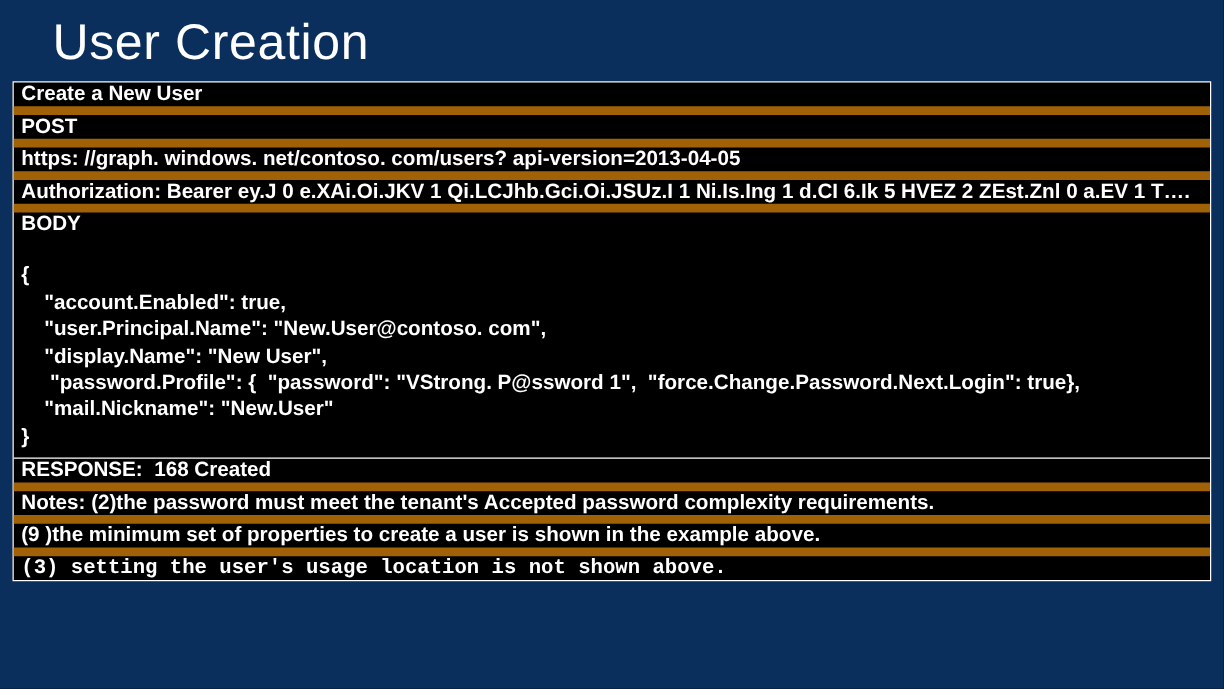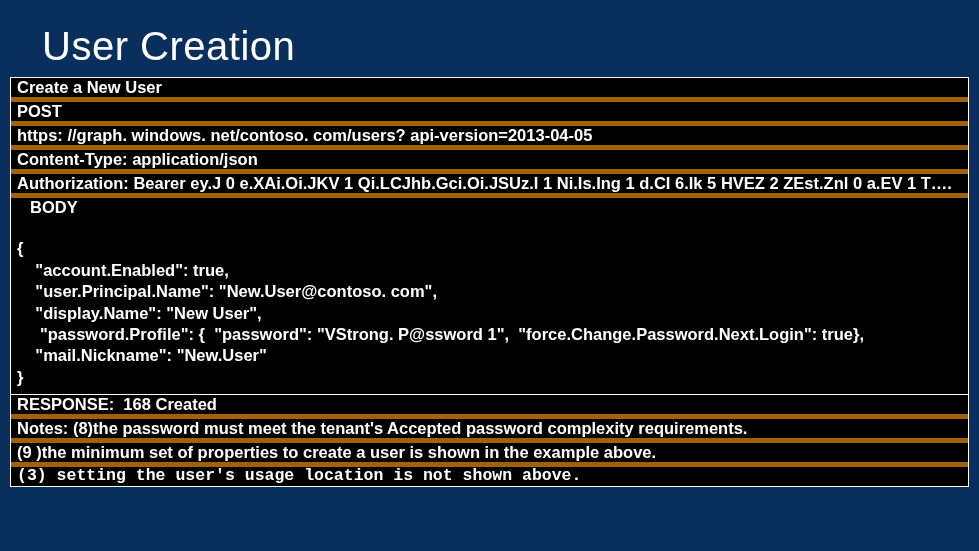--- a/index.html
+++ b/index.html
@@ -7,30 +7,30 @@
     background: #0a2f5c;
     width: 979px;
     height: 551px;
     font-family: "Segoe UI", Arial, sans-serif;
     overflow: hidden;
   }
   .title {
     color: #ffffff;
     font-size: 40px;
     font-weight: 300;
-    padding: 24px 0 8px 42px;
+    padding: 12px 0 8px 42px;
     letter-spacing: 0.5px;
   }
   .panel {
     background: #000000;
     border: 1px solid #ffffff;
     margin: 0 10px 0 10px;
   }
   .row {
-    border-bottom: 5px solid #a16207;
+    border-bottom: 7px solid #a16207;
     color: #ffffff;
     font-weight: 700;
     font-size: 16.5px;
     line-height: 1.15;
     padding: 0 6px;
     white-space: pre-wrap;
   }
   .row.last { border-bottom: none; font-family: Liberation Mono, monospace; }
   .bodyblock {
     color: #ffffff;
@@ -40,41 +40,39 @@
     padding: 0 6px 6px 6px;
     border-bottom: 1px solid #ffffff;
     white-space: pre-wrap;
   }
   .bodylabel {
     color: #ffffff;
     font-weight: 700;
     font-size: 16.5px;
     padding: 0 6px;
     line-height: 1.15;
-    margin-left: 13px;
   }
 </style>
 </head>
 <body>
 
 <div class="title">User Creation</div>
 
 <div class="panel">
   <div class="row">Create a New User</div>
   <div class="row">POST</div>
   <div class="row">https: //graph. windows. net/contoso. com/users? api-version=2013-04-05</div>
-  <div class="row">Content-Type: application/json</div>
   <div class="row">Authorization: Bearer ey.J 0 e.XAi.Oi.JKV 1 Qi.LCJhb.Gci.Oi.JSUz.I 1 Ni.Is.Ing 1 d.CI 6.Ik 5 HVEZ 2 ZEst.Znl 0 a.EV 1 T….</div>
   <div class="bodylabel">BODY</div>
   <div class="bodyblock">
 {
     "account.Enabled": true,
     "user.Principal.Name": "New.User@contoso. com",
     "display.Name": "New User",
      "password.Profile": {  "password": "VStrong. P@ssword 1",  "force.Change.Password.Next.Login": true},
     "mail.Nickname": "New.User"
 }
 </div>
   <div class="row">RESPONSE:  168 Created</div>
-  <div class="row">Notes: (8)the password must meet the tenant's Accepted password complexity requirements.</div>
+  <div class="row">Notes: (2)the password must meet the tenant's Accepted password complexity requirements.</div>
   <div class="row">(9 )the minimum set of properties to create a user is shown in the example above.</div>
   <div class="row last">(3) setting the user's usage location is not shown above.</div>
 </div>
 
 </body></html>

